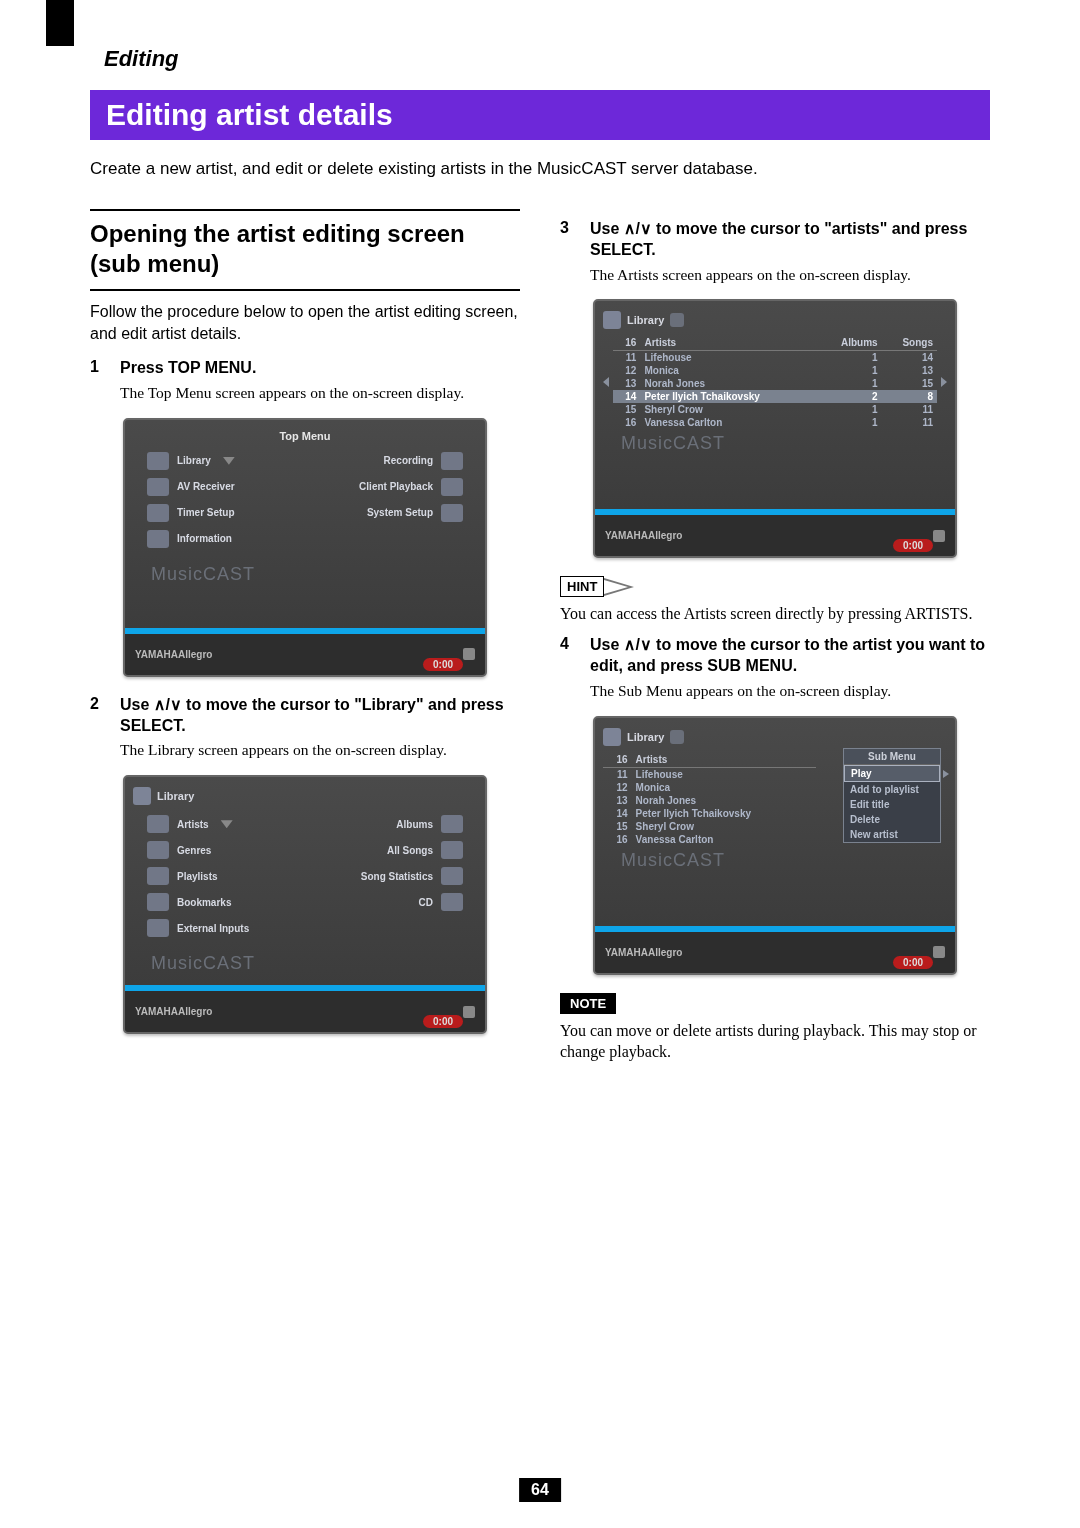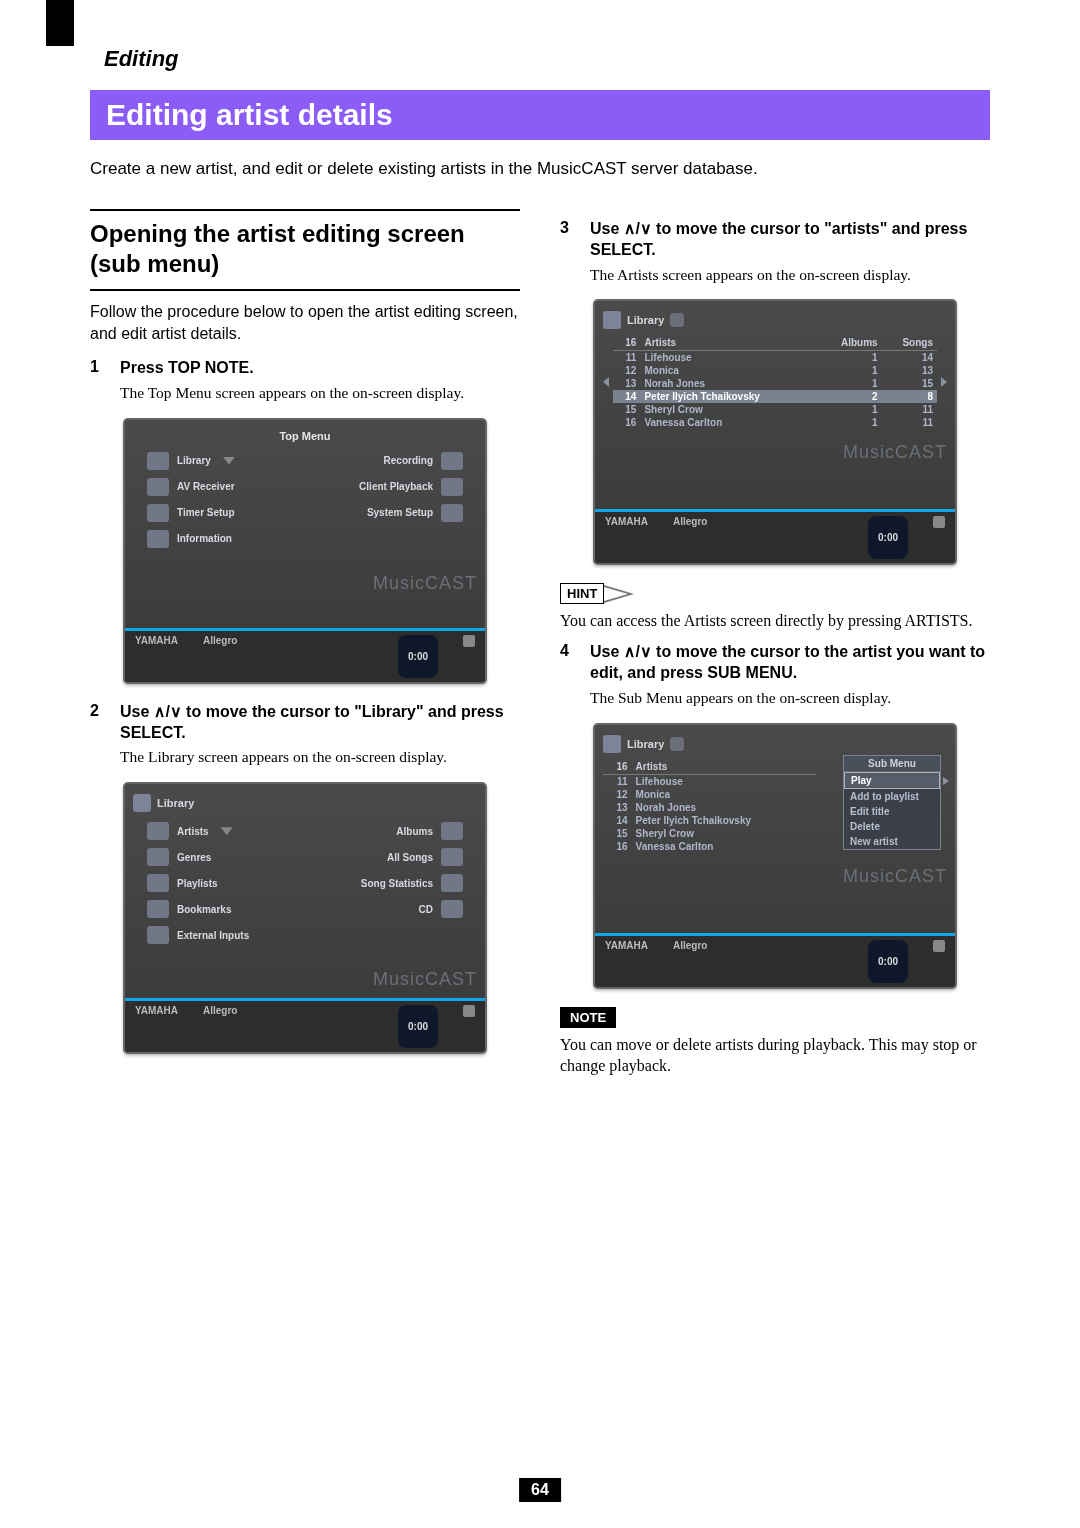--- a/index.html
+++ b/index.html
@@ -26,21 +26,21 @@
     height: 46px;
     background: #000;
   }
   .section-label {
     font-size: 22px;
     font-weight: bold;
     font-style: italic;
     margin: 0 0 18px 14px;
   }
   .title-bar {
-    background: #8b5cf6;
+    background: #6d28d9;
     color: #fff;
     font-size: 30px;
     font-weight: bold;
     padding: 8px 16px;
     margin: 12px 0 18px 0;
   }
   .intro {
     font-size: 17px;
     margin: 0 0 28px 0;
     line-height: 1.35;
@@ -112,35 +112,36 @@
     overflow: hidden;
   }
   .screen-body {
     background: linear-gradient(#4a4a4a, #3c3c3c);
     padding: 10px 8px 8px 8px;
     min-height: 190px;
     position: relative;
   }
   .statusbar {
     display: flex;
-    align-items: flex-start;
-    gap: 25px;
+    align-items: center;
+    gap: 0;
     background: #2d2d2d;
     color: #bbb;
     font-size: 10px;
     font-weight: bold;
     padding: 4px 10px;
-    border-top: 3px solid #0ea5e9;
+    border-top: 6px solid #0ea5e9;
   }
   .statusbar .time {
-    background: #0f172a;
+    background: #b91c1c;
     border-radius: 8px;
-    padding: 16px 10px;
+    padding: 1px 10px;
     color: #ddd;
     margin-left: auto;
+    margin-top: 20px;
   }
   .statusbar .spk {
     width: 12px; height: 12px;
     background: #888;
     border-radius: 2px;
   }
   .crumb {
     display: flex;
     align-items: center;
     gap: 6px;
@@ -238,23 +239,22 @@
   .artists-wrap {
     display: flex;
     align-items: center;
     gap: 4px;
   }
   .artists-wrap .tbl { flex: 1; }
   .watermark {
     color: #6a6f78;
     font-size: 18px;
     letter-spacing: 1px;
-    margin-top: 13px;
+    margin-top: 4px;
     padding-left: 18px;
-    text-align: right;
   }
   
   .submenu-box {
     position: absolute;
     right: 14px;
     top: 30px;
     width: 96px;
     background: #3a3f48;
     border: 1px solid #7a828f;
     font-size: 10px;
@@ -358,21 +358,21 @@
 
     <div class="col">
       <hr class="heavy">
       <div class="sub-heading">Opening the artist editing screen (sub menu)</div>
       <hr class="heavy">
       <p class="body-text">Follow the procedure below to open the artist editing screen, and edit artist details.</p>
 
       <div class="step">
         <div class="step-head">
           <span class="step-num">1</span>
-          <span class="step-title">Press TOP NOTE.</span>
+          <span class="step-title">Press TOP MENU.</span>
         </div>
         <div class="step-body">The Top Menu screen appears on the on-screen display.</div>
       </div>
 
       <div class="screen">
         <div class="screen-body">
           <div class="panel-title">Top Menu</div>
           <div class="two-col-menu">
             <div class="menu-col">
               <div class="menu-item">

